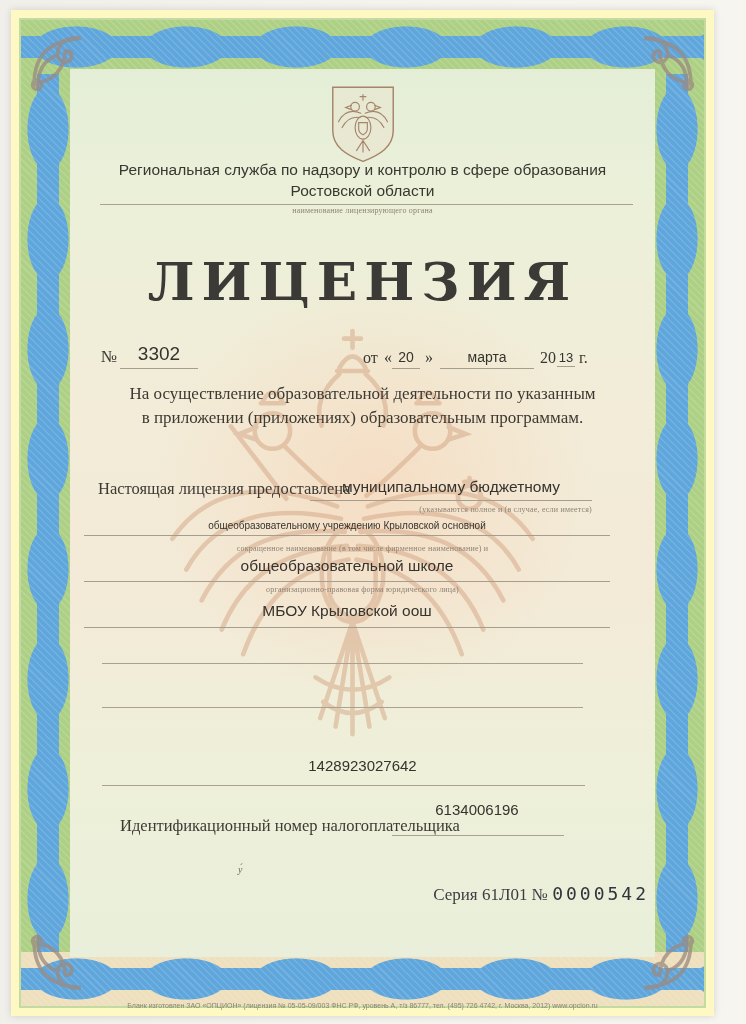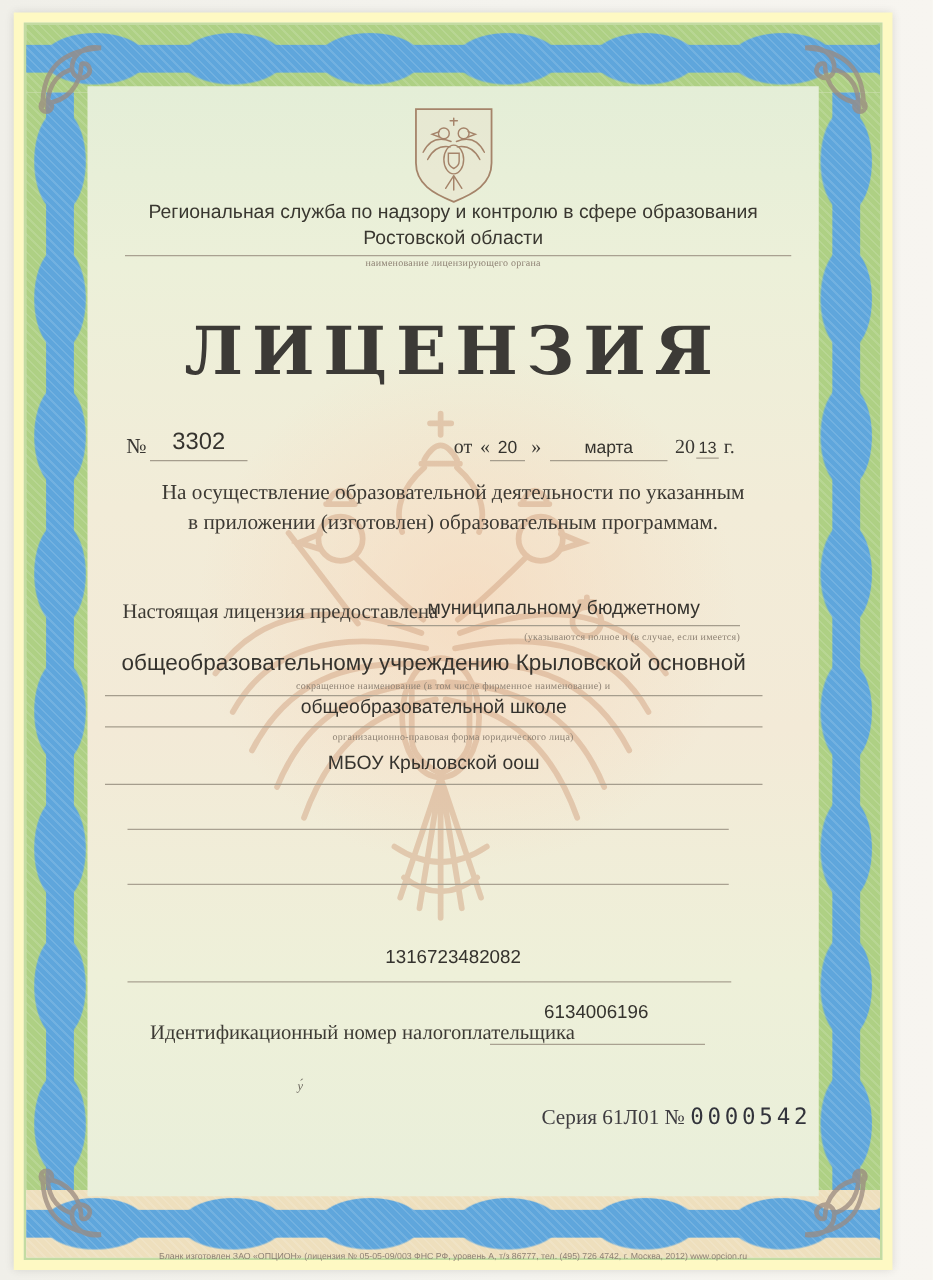--- a/index.html
+++ b/index.html
@@ -202,39 +202,39 @@
       <span class="abs uline fill" style="left:322px;width:28px;bottom:0;padding-bottom:3px;font-size:14px;">20</span>
       <span class="serif-lbl" style="left:355px;">»</span>
       <span class="abs uline fill" style="left:370px;width:94px;bottom:0;padding-bottom:3px;font-size:14px;">марта</span>
       <span class="serif-lbl" style="left:470px;">20</span>
       <span class="abs uline fill" style="left:487px;width:18px;bottom:2px;padding-bottom:1px;font-size:13px;">13</span>
       <span class="serif-lbl" style="left:509px;">г.</span>
     </div>
 
     <div class="abs center" style="top:313px;font-size:17px;line-height:24px;color:#3c3933;">
       <div>На осуществление образовательной деятельности по указанным</div>
-      <div>в приложении (изготовлен) образовательным программам.</div>
+      <div>в приложении (приложениях) образовательным программам.</div>
     </div>
 
     <div class="abs lbl" style="left:28px;top:410px;">Настоящая лицензия предоставлена</div>
     <div class="abs uline fill" style="left:240px;width:282px;top:409px;padding-bottom:4px;font-size:15.5px;">муниципальному бюджетному</div>
     <div class="abs cap" style="left:240px;width:282px;top:436px;text-align:right;">(указываются полное и (в случае, если имеется)</div>
 
-    <div class="abs uline fill" style="left:14px;right:45px;top:451px;padding-bottom:15px;font-size:18px;">общеобразовательному учреждению Крыловской основной</div>
+    <div class="abs uline fill" style="left:14px;right:45px;top:451px;padding-bottom:4px;font-size:10px;">общеобразовательному учреждению Крыловской основной</div>
     <div class="abs center cap" style="top:475px;">сокращенное наименование (в том числе фирменное наименование) и</div>
 
     <div class="abs uline fill" style="left:14px;right:45px;top:488px;padding-bottom:6px;font-size:15.5px;">общеобразовательной школе</div>
     <div class="abs center cap" style="top:516px;">организационно-правовая форма юридического лица)</div>
 
     <div class="abs uline fill" style="left:14px;right:45px;top:533px;padding-bottom:7px;font-size:15.5px;">МБОУ Крыловской оош</div>
 
     <div class="abs rule" style="left:32px;right:72px;top:594px;"></div>
     <div class="abs rule" style="left:32px;right:72px;top:638px;"></div>
 
-    <div class="abs center fill" style="top:688px;font-size:15px;">1316723482082</div>
+    <div class="abs center fill" style="top:688px;font-size:15px;">1428923027642</div>
     <div class="abs rule" style="left:32px;right:70px;top:716px;"></div>
 
     <div class="abs lbl" style="left:28px;top:747px;margin-left:22px;">Идентификационный номер налогоплательщика</div>
     <div class="abs fill" style="left:322px;width:170px;top:732px;text-align:center;font-size:15px;">6134006196</div>
     <div class="abs rule" style="left:322px;width:172px;top:766px;"></div>
 
     <div class="abs penmark" style="left:168px;top:795px;">у́</div>
 
     <div class="abs series" style="right:6px;top:814px;">
       <span>Серия 61Л01 №</span>

